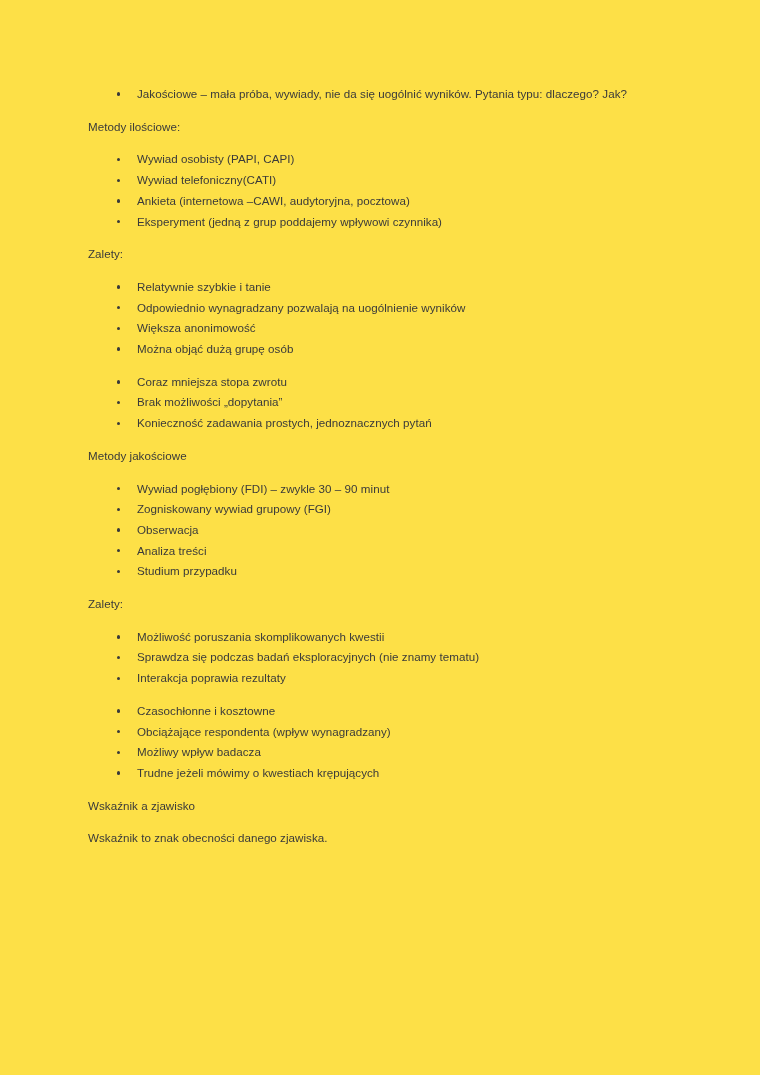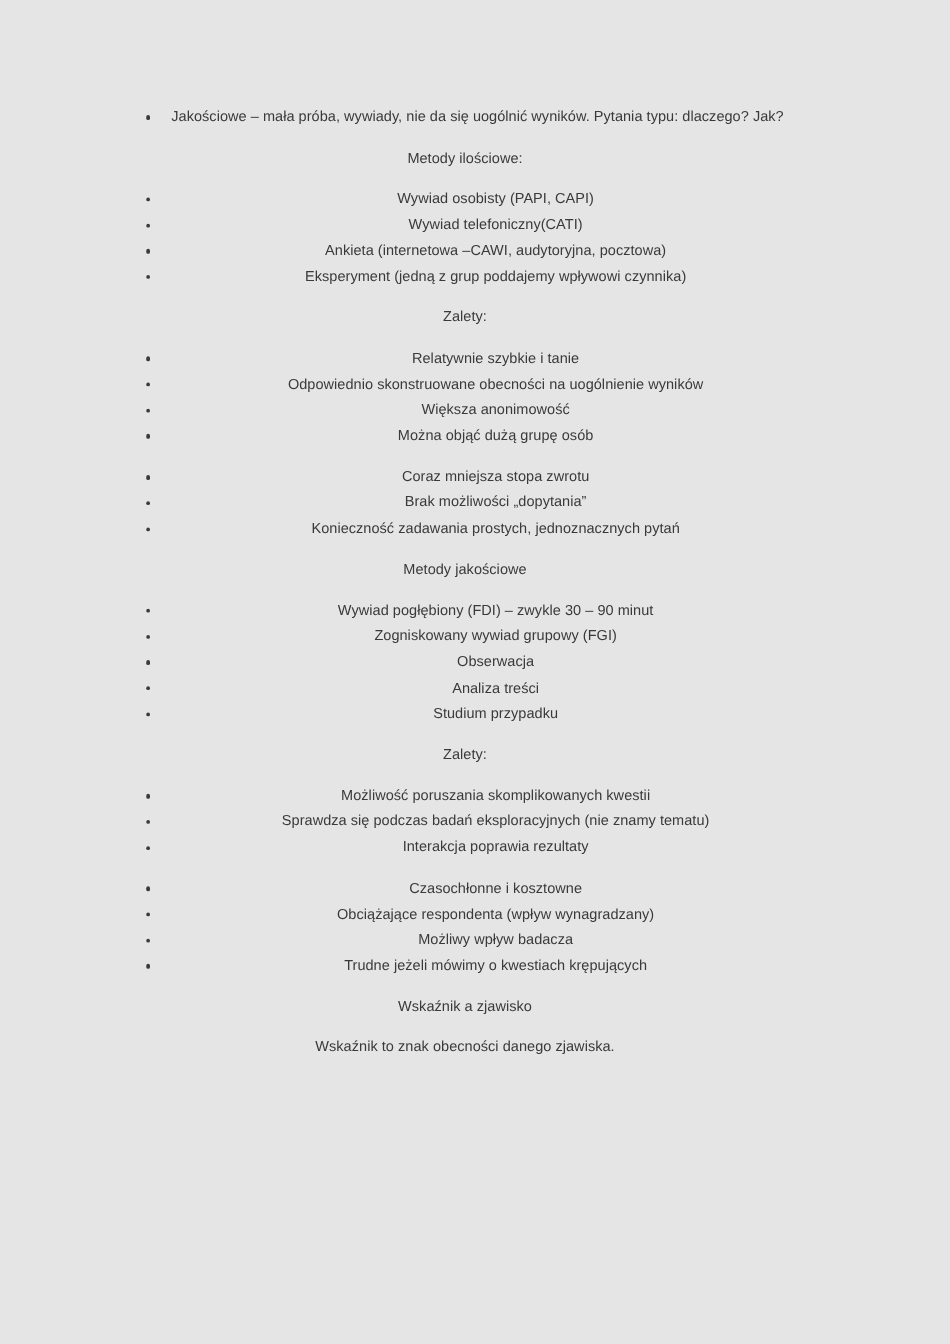--- a/index.html
+++ b/index.html
@@ -26,21 +26,20 @@
     top: 84px;
     width: 568px;
   }
 
   
   .block {
     margin: 0;
   }
   .block + .block {
     margin-top: 12px;
-    text-align: center;
   }
 
   
   .heading {
     font-size: 11.6px;
     line-height: 20.7px;
     color: #3a3a3a;
     margin: 0;
     letter-spacing: 0.04px;
     white-space: pre-wrap;
@@ -75,21 +74,21 @@
     white-space: pre-wrap;
   }
 
   
   .gap-before-list { margin-top: 12px; }
   .gap-before-heading { margin-top: 12px; }
 </style>
 </head>
 <body style="background: rgb(255, 255, 255);">
 
-<div id="page" style="background: #e5e5e5; color: rgb(58, 58, 58);">
+<div id="page" style="background: #fde047; color: rgb(58, 58, 58);">
   <div id="content">
       <ul class="block bullets gap-before-list">
         <li>
           <span class="dot" style="background: rgb(58, 58, 58);"></span>
           <span class="li-text">Jakościowe – mała próba, wywiady, nie da się uogólnić wyników. Pytania typu: dlaczego? Jak?</span>
         </li>
       </ul>
       <p class="block heading gap-before-heading">Metody ilościowe:</p>
       <ul class="block bullets gap-before-list">
         <li>
@@ -110,21 +109,21 @@
         </li>
       </ul>
       <p class="block heading gap-before-heading">Zalety:</p>
       <ul class="block bullets gap-before-list">
         <li>
           <span class="dot" style="background: rgb(58, 58, 58);"></span>
           <span class="li-text">Relatywnie szybkie i tanie</span>
         </li>
         <li>
           <span class="dot" style="background: rgb(58, 58, 58);"></span>
-          <span class="li-text">Odpowiednio skonstruowane obecności na uogólnienie wyników</span>
+          <span class="li-text">Odpowiednio wynagradzany pozwalają na uogólnienie wyników</span>
         </li>
         <li>
           <span class="dot" style="background: rgb(58, 58, 58);"></span>
           <span class="li-text">Większa anonimowość</span>
         </li>
         <li>
           <span class="dot" style="background: rgb(58, 58, 58);"></span>
           <span class="li-text">Można objąć dużą grupę osób</span>
         </li>
       </ul>

